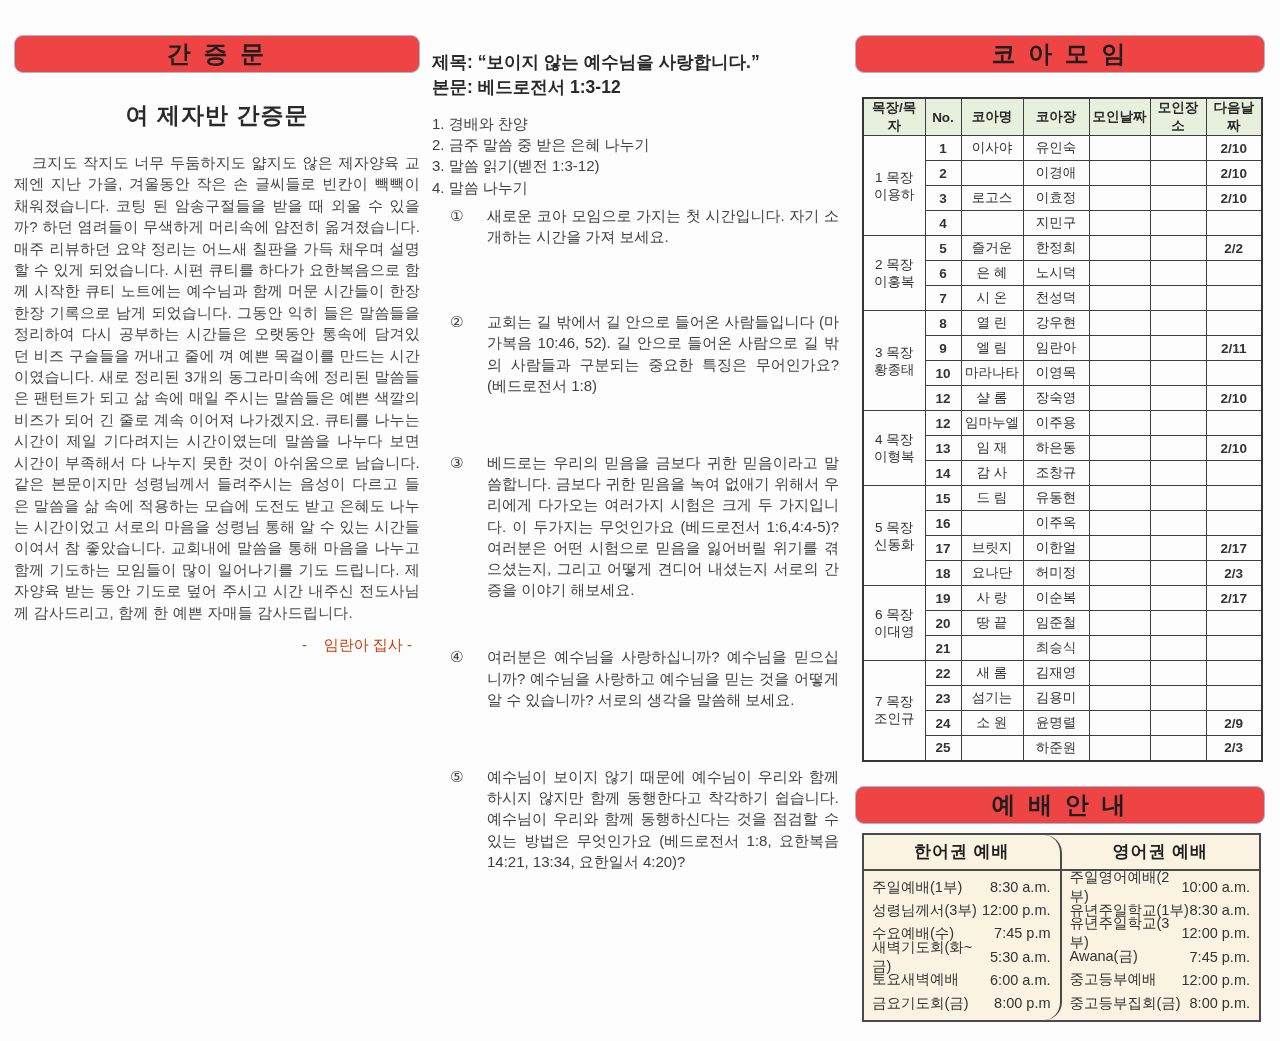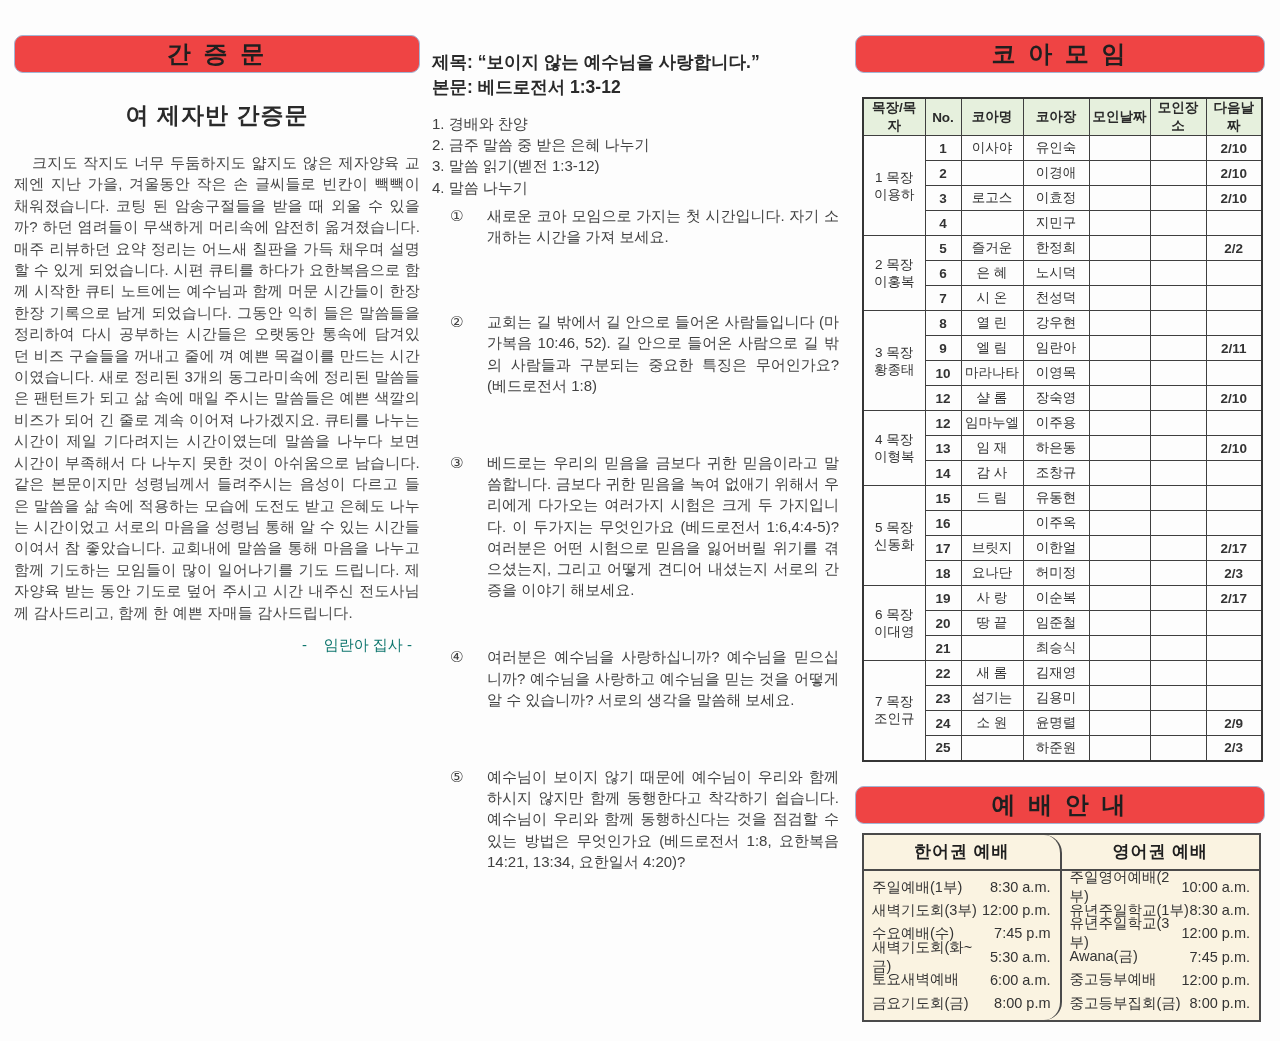--- a/index.html
+++ b/index.html
@@ -19,21 +19,21 @@
     display:flex; align-items:center; justify-content:center;
     font-size:24px; font-weight:bold; color:#1f1f1f; letter-spacing:3px;
   }
 
   
   .testimony-subtitle { margin-top:27px; text-align:center; font-size:23px; font-weight:bold; color:#2a2a2a; letter-spacing:1px; }
   .testimony-body {
     margin-top:21px; font-size:15px; line-height:21.4px;
     text-align:justify; text-indent:1.2em; color:#474747; letter-spacing:0.2px;
   }
-  .signature { margin-top:13px; text-align:right; padding-right:8px; font-size:15px; color:#0f766e; white-space:pre; }
+  .signature { margin-top:13px; text-align:right; padding-right:8px; font-size:15px; color:#c2410c; white-space:pre; }
 
   
   .lesson-title { margin-top:15px; font-size:17.5px; font-weight:bold; color:#2a2a2a; line-height:25px; }
   .agenda { margin-top:13px; font-size:15px; line-height:21.2px; color:#414141; }
   .questions { margin-top:7px; }
   .question { display:flex; padding-left:18px; margin-bottom:56px; font-size:15px; line-height:21.2px; color:#414141; }
   .question:nth-child(1){ margin-bottom:64px; }
   .question:nth-child(3){ margin-bottom:46px; }
   .question:nth-child(5){ margin-bottom:0; }
   .qnum { width:37px; flex:none; }
@@ -369,21 +369,21 @@
 
   <div class="worship-table">
     <div class="w-half">
       <div class="w-head">한어권 예배</div>
       <div class="w-rows">
           <div class="w-row">
             <span class="w-label">주일예배(1부)</span>
             <span class="w-time">8:30 a.m.</span>
           </div>
           <div class="w-row">
-            <span class="w-label">새벽기도회(3부)</span>
+            <span class="w-label">성령님께서(3부)</span>
             <span class="w-time">12:00 p.m.</span>
           </div>
           <div class="w-row">
             <span class="w-label">수요예배(수)</span>
             <span class="w-time">7:45 p.m</span>
           </div>
           <div class="w-row">
             <span class="w-label">새벽기도회(화~금)</span>
             <span class="w-time">5:30 a.m.</span>
           </div>

